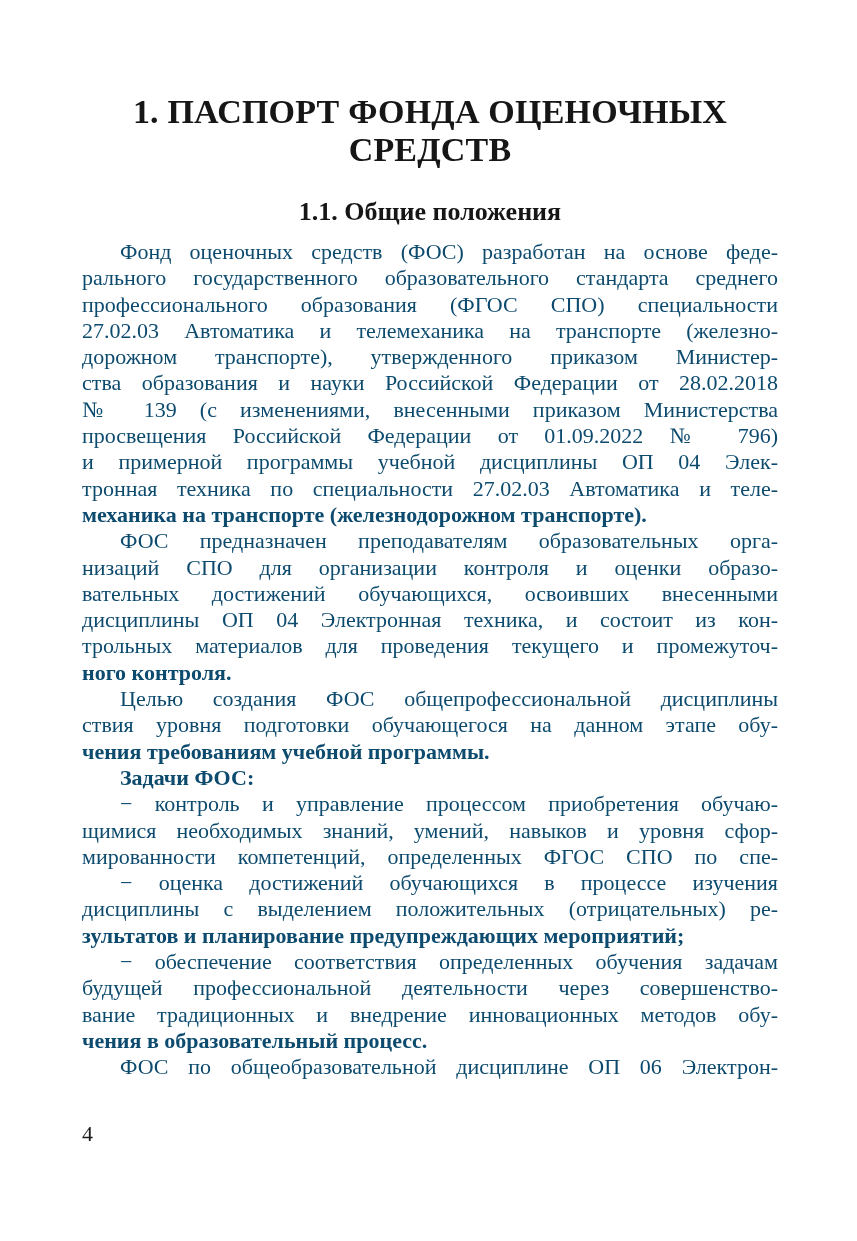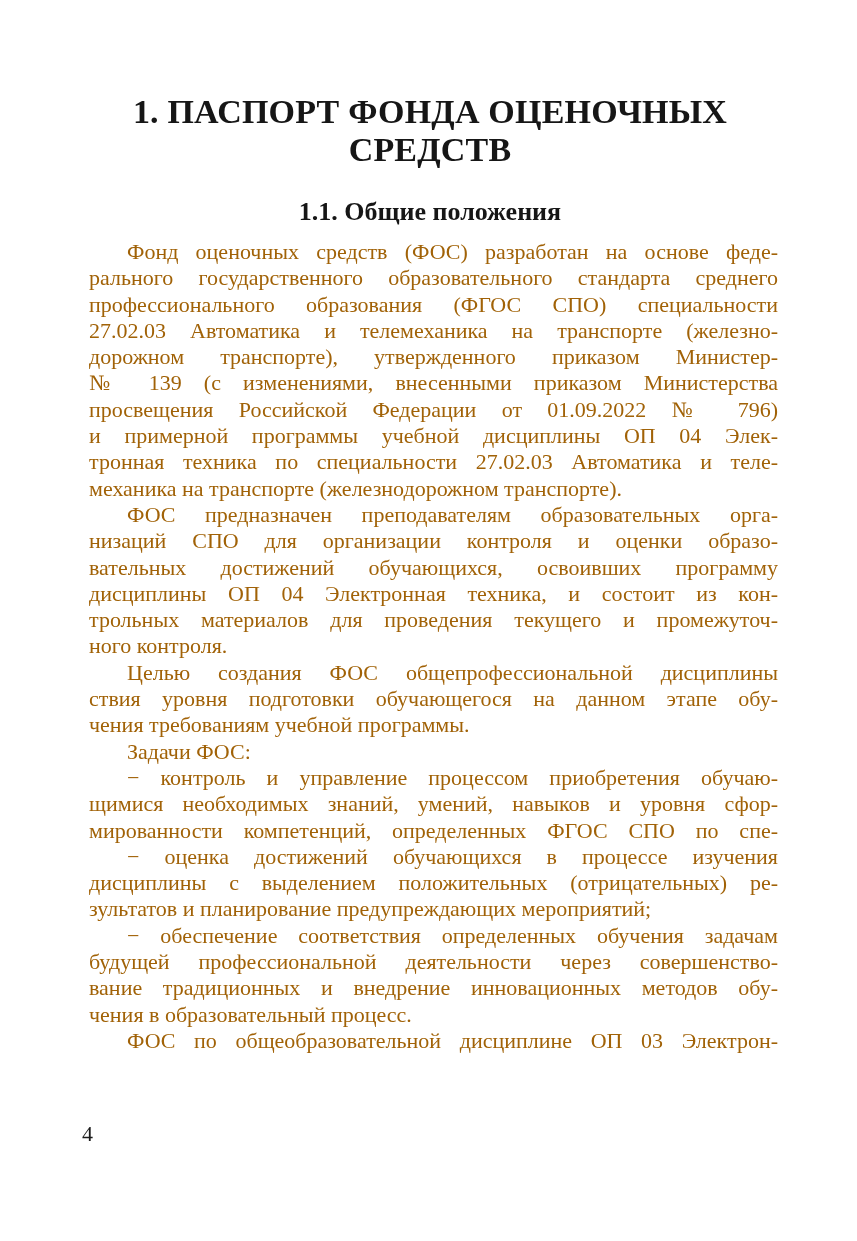--- a/index.html
+++ b/index.html
@@ -42,29 +42,29 @@
   .paragraphs {
     margin-top: 8px;
   }
   .line {
     font-size: 22px;
     line-height: 26.3px;
     height: 26.3px;
     text-align: justify;
     text-align-last: justify;
     white-space: normal;
-    color: #a16207;
-    margin-left: 7px;
+    color: #0c4a6e;
   }
   .line.indent {
     text-indent: 38px;
   }
   .line.lastline {
     text-align: left;
     text-align-last: left;
+    font-weight: bold;
   }
   .page-number {
     position: absolute;
     left: 82px;
     top: 1121px;
     font-size: 22px;
     line-height: 26px;
     color: #1b1b1b;
   }
 </style>
@@ -74,42 +74,43 @@
 <div class="page">
   <div class="content">
     <h1 class="chapter-heading">1. ПАСПОРТ ФОНДА ОЦЕНОЧНЫХ СРЕДСТВ</h1>
     <h2 class="section-heading">1.1. Общие положения</h2>
     <div class="paragraphs" id="paragraphs">
         <div class="line indent">Фонд оценочных средств (ФОС) разработан на основе феде-</div>
         <div class="line">рального государственного образовательного стандарта среднего</div>
         <div class="line">профессионального образования (ФГОС СПО) специальности</div>
         <div class="line">27.02.03 Автоматика и телемеханика на транспорте (железно-</div>
         <div class="line">дорожном транспорте), утвержденного приказом Министер-</div>
+        <div class="line">ства образования и науки Российской Федерации от 28.02.2018</div>
         <div class="line">№ 139 (с изменениями, внесенными приказом Министерства</div>
         <div class="line">просвещения Российской Федерации от 01.09.2022 № 796)</div>
         <div class="line">и примерной программы учебной дисциплины ОП 04 Элек-</div>
         <div class="line">тронная техника по специальности 27.02.03 Автоматика и теле-</div>
         <div class="line lastline">механика на транспорте (железнодорожном транспорте).</div>
         <div class="line indent">ФОС предназначен преподавателям образовательных орга-</div>
         <div class="line">низаций СПО для организации контроля и оценки образо-</div>
-        <div class="line">вательных достижений обучающихся, освоивших программу</div>
+        <div class="line">вательных достижений обучающихся, освоивших внесенными</div>
         <div class="line">дисциплины ОП 04 Электронная техника, и состоит из кон-</div>
         <div class="line">трольных материалов для проведения текущего и промежуточ-</div>
         <div class="line lastline">ного контроля.</div>
         <div class="line indent">Целью создания ФОС общепрофессиональной дисциплины</div>
         <div class="line">ствия уровня подготовки обучающегося на данном этапе обу-</div>
         <div class="line lastline">чения требованиям учебной программы.</div>
         <div class="line indent lastline">Задачи ФОС:</div>
         <div class="line indent">− контроль и управление процессом приобретения обучаю-</div>
         <div class="line">щимися необходимых знаний, умений, навыков и уровня сфор-</div>
         <div class="line">мированности компетенций, определенных ФГОС СПО по спе-</div>
         <div class="line indent">− оценка достижений обучающихся в процессе изучения</div>
         <div class="line">дисциплины с выделением положительных (отрицательных) ре-</div>
         <div class="line lastline">зультатов и планирование предупреждающих мероприятий;</div>
         <div class="line indent">− обеспечение соответствия определенных обучения задачам</div>
         <div class="line">будущей профессиональной деятельности через совершенство-</div>
         <div class="line">вание традиционных и внедрение инновационных методов обу-</div>
         <div class="line lastline">чения в образовательный процесс.</div>
-        <div class="line indent">ФОС по общеобразовательной дисциплине ОП 03 Электрон-</div>
+        <div class="line indent">ФОС по общеобразовательной дисциплине ОП 06 Электрон-</div>
       </div>
   </div>
   <div class="page-number">4</div>
 </div>
 
 </body></html>

